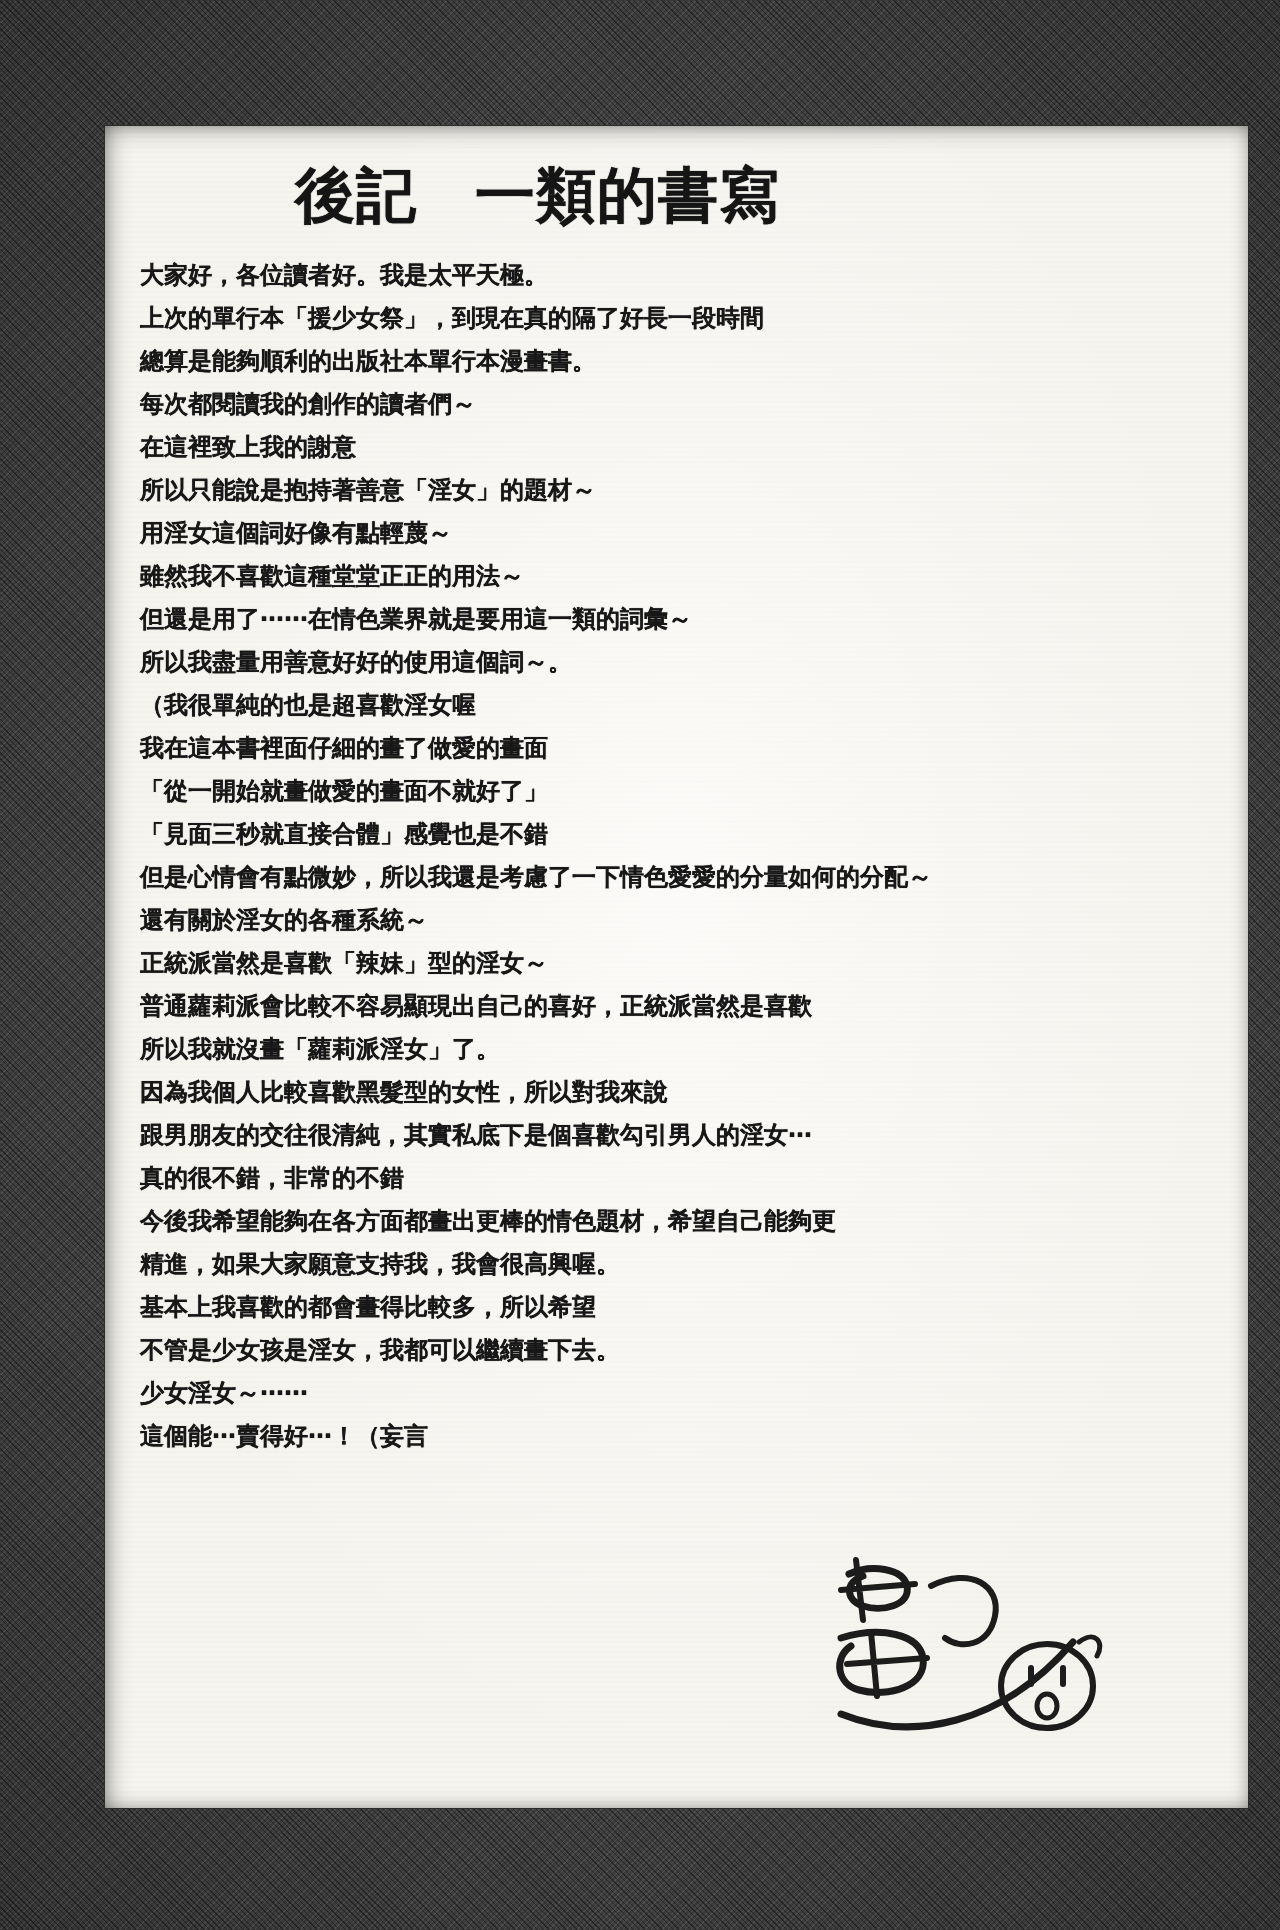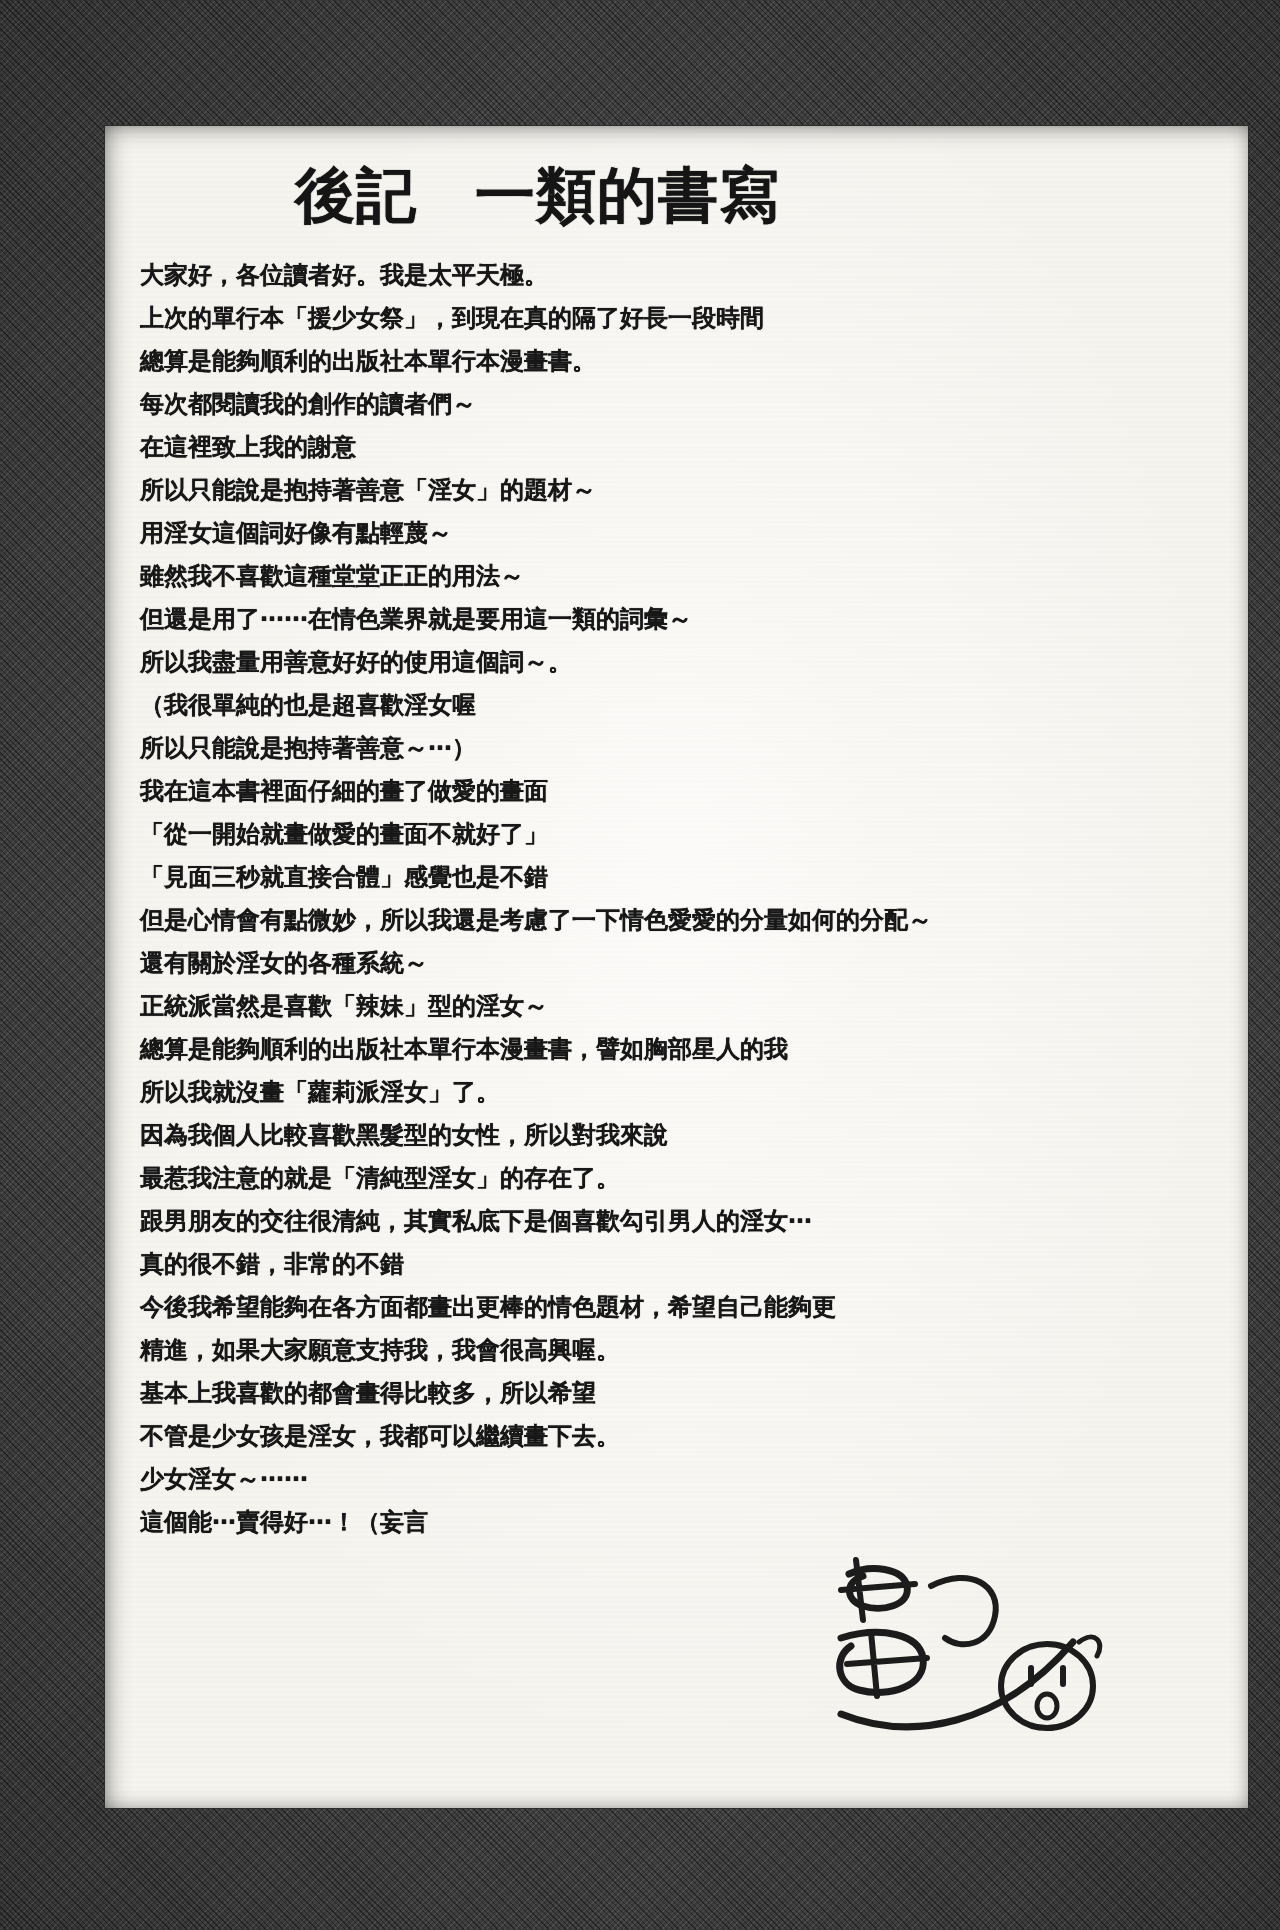--- a/index.html
+++ b/index.html
@@ -81,31 +81,29 @@
         <div class="line">上次的單行本「援少女祭」，到現在真的隔了好長一段時間</div>
         <div class="line">總算是能夠順利的出版社本單行本漫畫書。</div>
         <div class="line">每次都閱讀我的創作的讀者們～</div>
         <div class="line">在這裡致上我的謝意</div>
         <div class="line">所以只能說是抱持著善意「淫女」的題材～</div>
         <div class="line">用淫女這個詞好像有點輕蔑～</div>
         <div class="line">雖然我不喜歡這種堂堂正正的用法～</div>
         <div class="line">但還是用了⋯⋯在情色業界就是要用這一類的詞彙～</div>
         <div class="line">所以我盡量用善意好好的使用這個詞～。</div>
         <div class="line">（我很單純的也是超喜歡淫女喔</div>
-        <div class="line">所以只能說是抱持著善意～⋯）</div>
         <div class="line">我在這本書裡面仔細的畫了做愛的畫面</div>
         <div class="line">「從一開始就畫做愛的畫面不就好了」</div>
         <div class="line">「見面三秒就直接合體」感覺也是不錯</div>
         <div class="line">但是心情會有點微妙，所以我還是考慮了一下情色愛愛的分量如何的分配～</div>
         <div class="line">還有關於淫女的各種系統～</div>
         <div class="line">正統派當然是喜歡「辣妹」型的淫女～</div>
-        <div class="line">總算是能夠順利的出版社本單行本漫畫書，譬如胸部星人的我</div>
+        <div class="line">普通蘿莉派會比較不容易顯現出自己的喜好，正統派當然是喜歡</div>
         <div class="line">所以我就沒畫「蘿莉派淫女」了。</div>
         <div class="line">因為我個人比較喜歡黑髮型的女性，所以對我來說</div>
-        <div class="line">最惹我注意的就是「清純型淫女」的存在了。</div>
         <div class="line">跟男朋友的交往很清純，其實私底下是個喜歡勾引男人的淫女⋯</div>
         <div class="line">真的很不錯，非常的不錯</div>
         <div class="line">今後我希望能夠在各方面都畫出更棒的情色題材，希望自己能夠更</div>
         <div class="line">精進，如果大家願意支持我，我會很高興喔。</div>
         <div class="line">基本上我喜歡的都會畫得比較多，所以希望</div>
         <div class="line">不管是少女孩是淫女，我都可以繼續畫下去。</div>
         <div class="line">少女淫女～⋯⋯</div>
         <div class="line">這個能⋯賣得好⋯！（妄言</div>
       </div>
 

